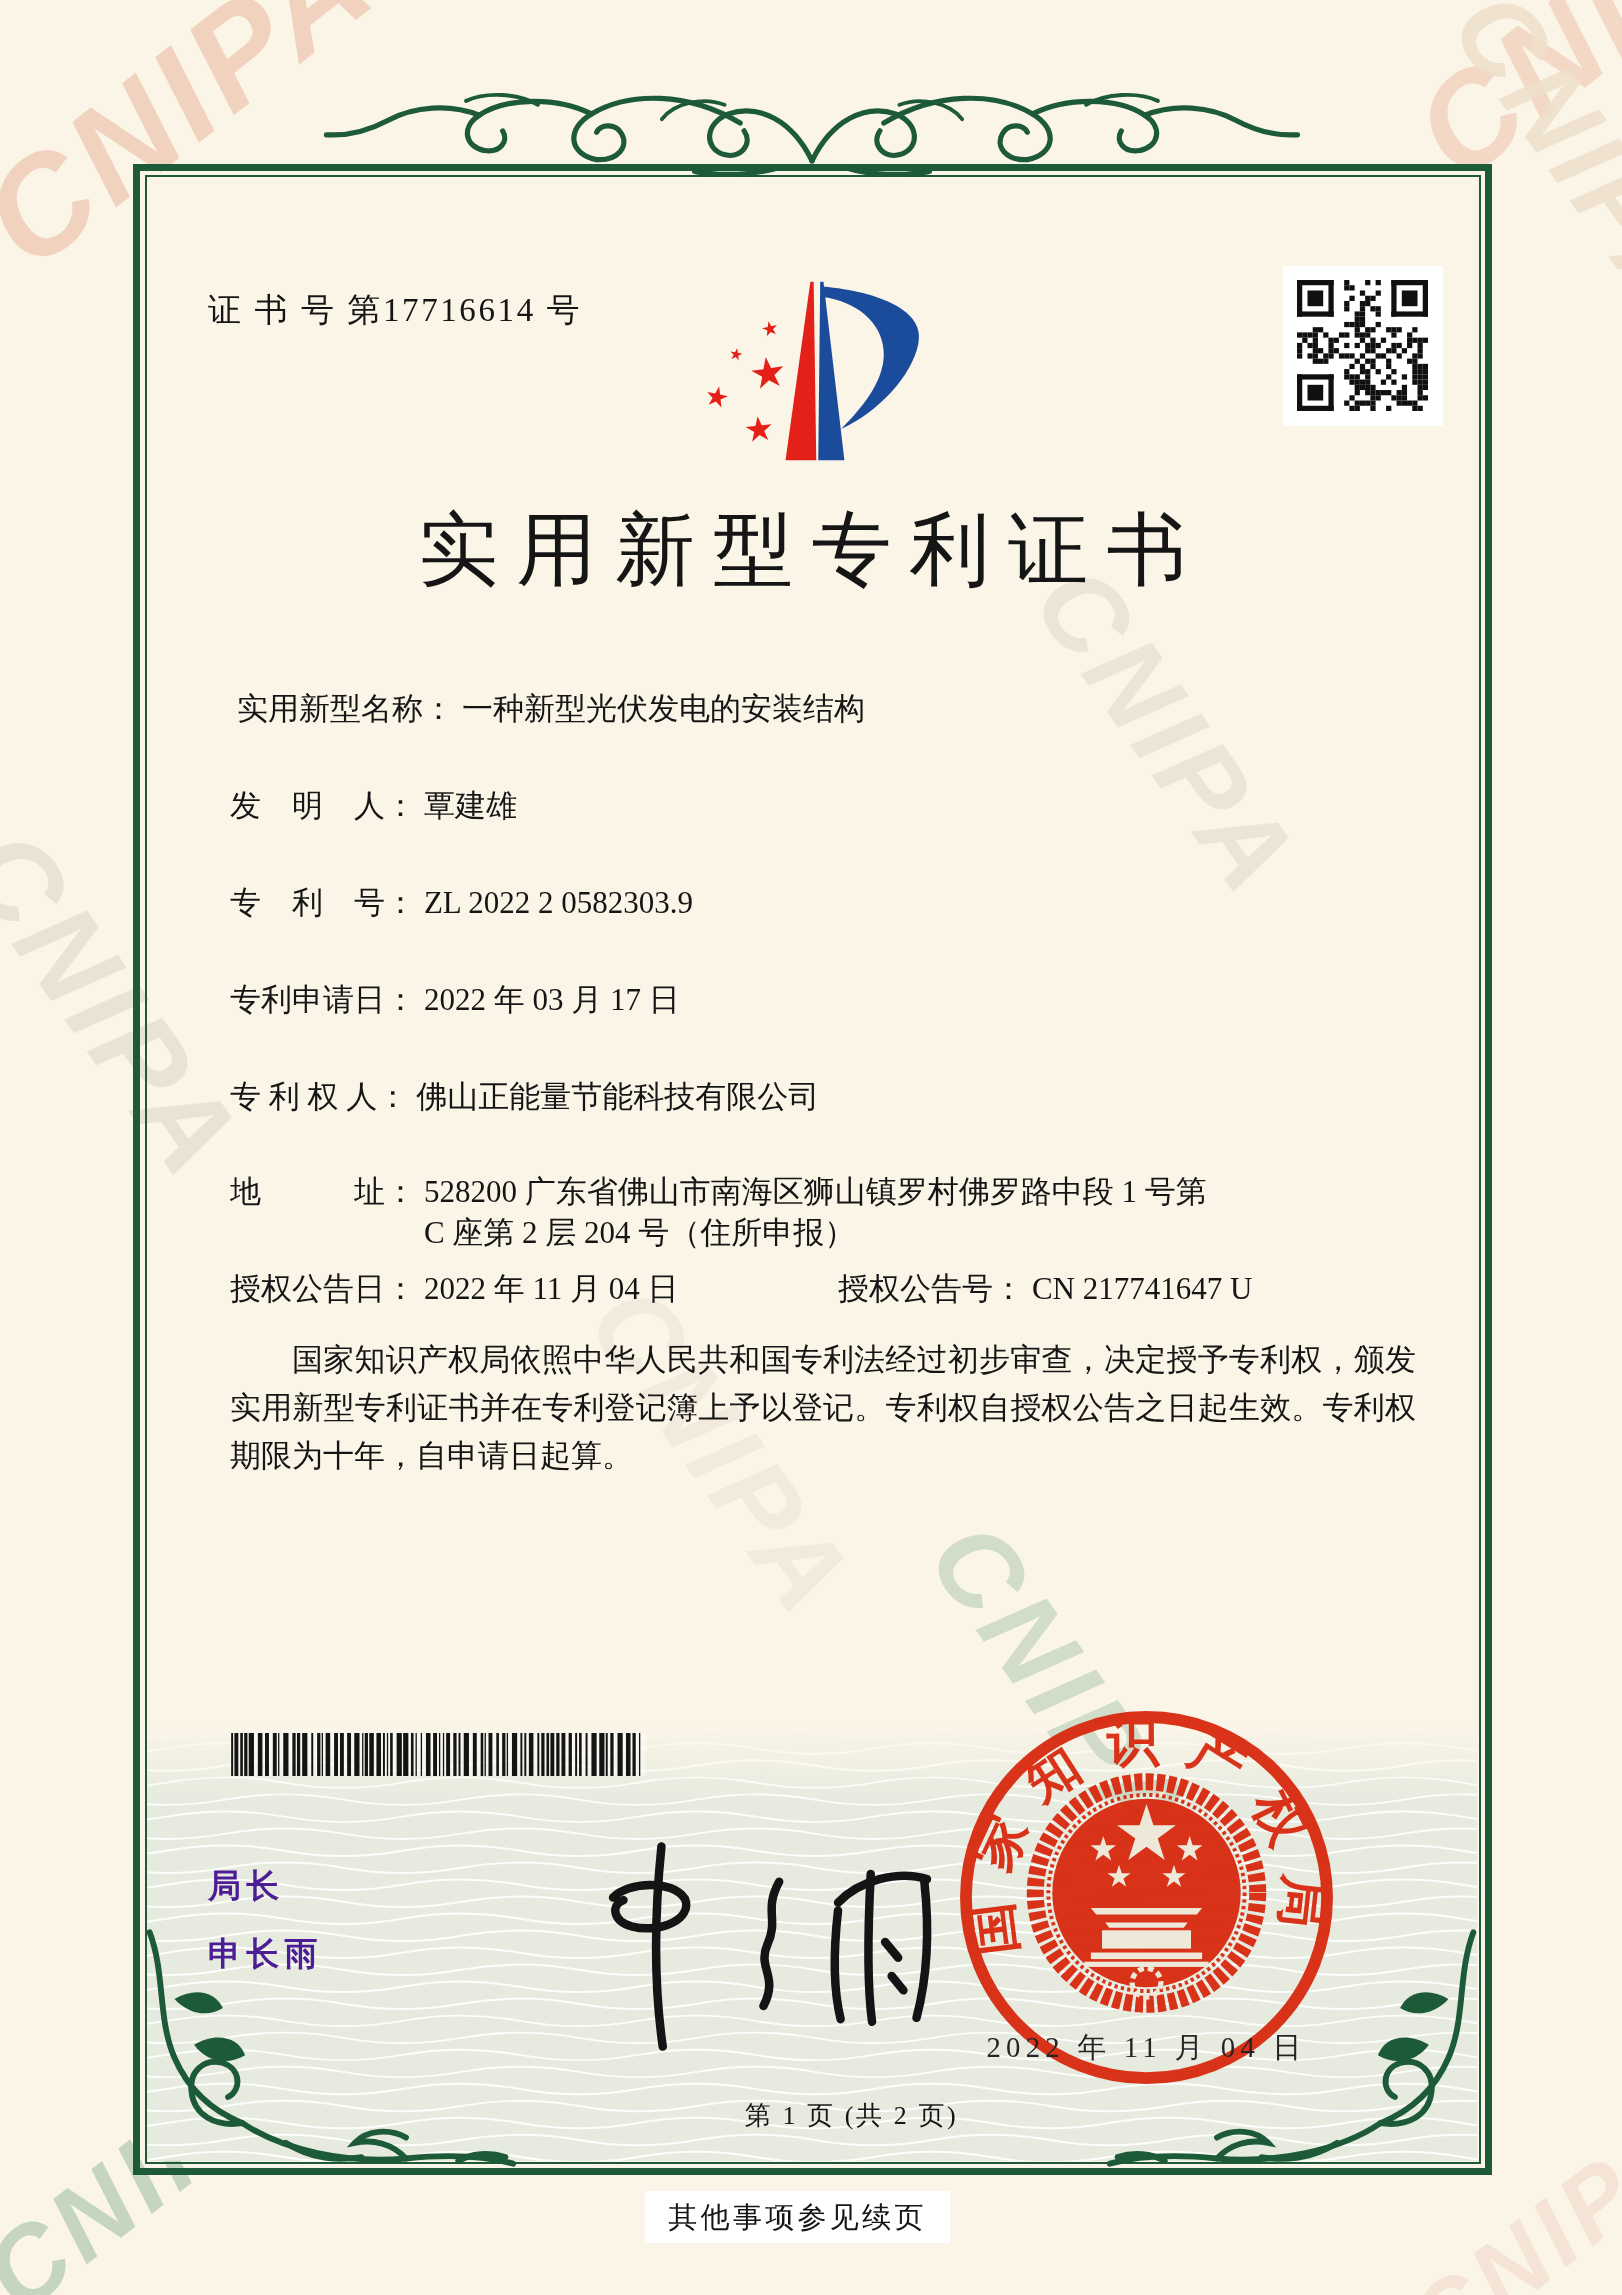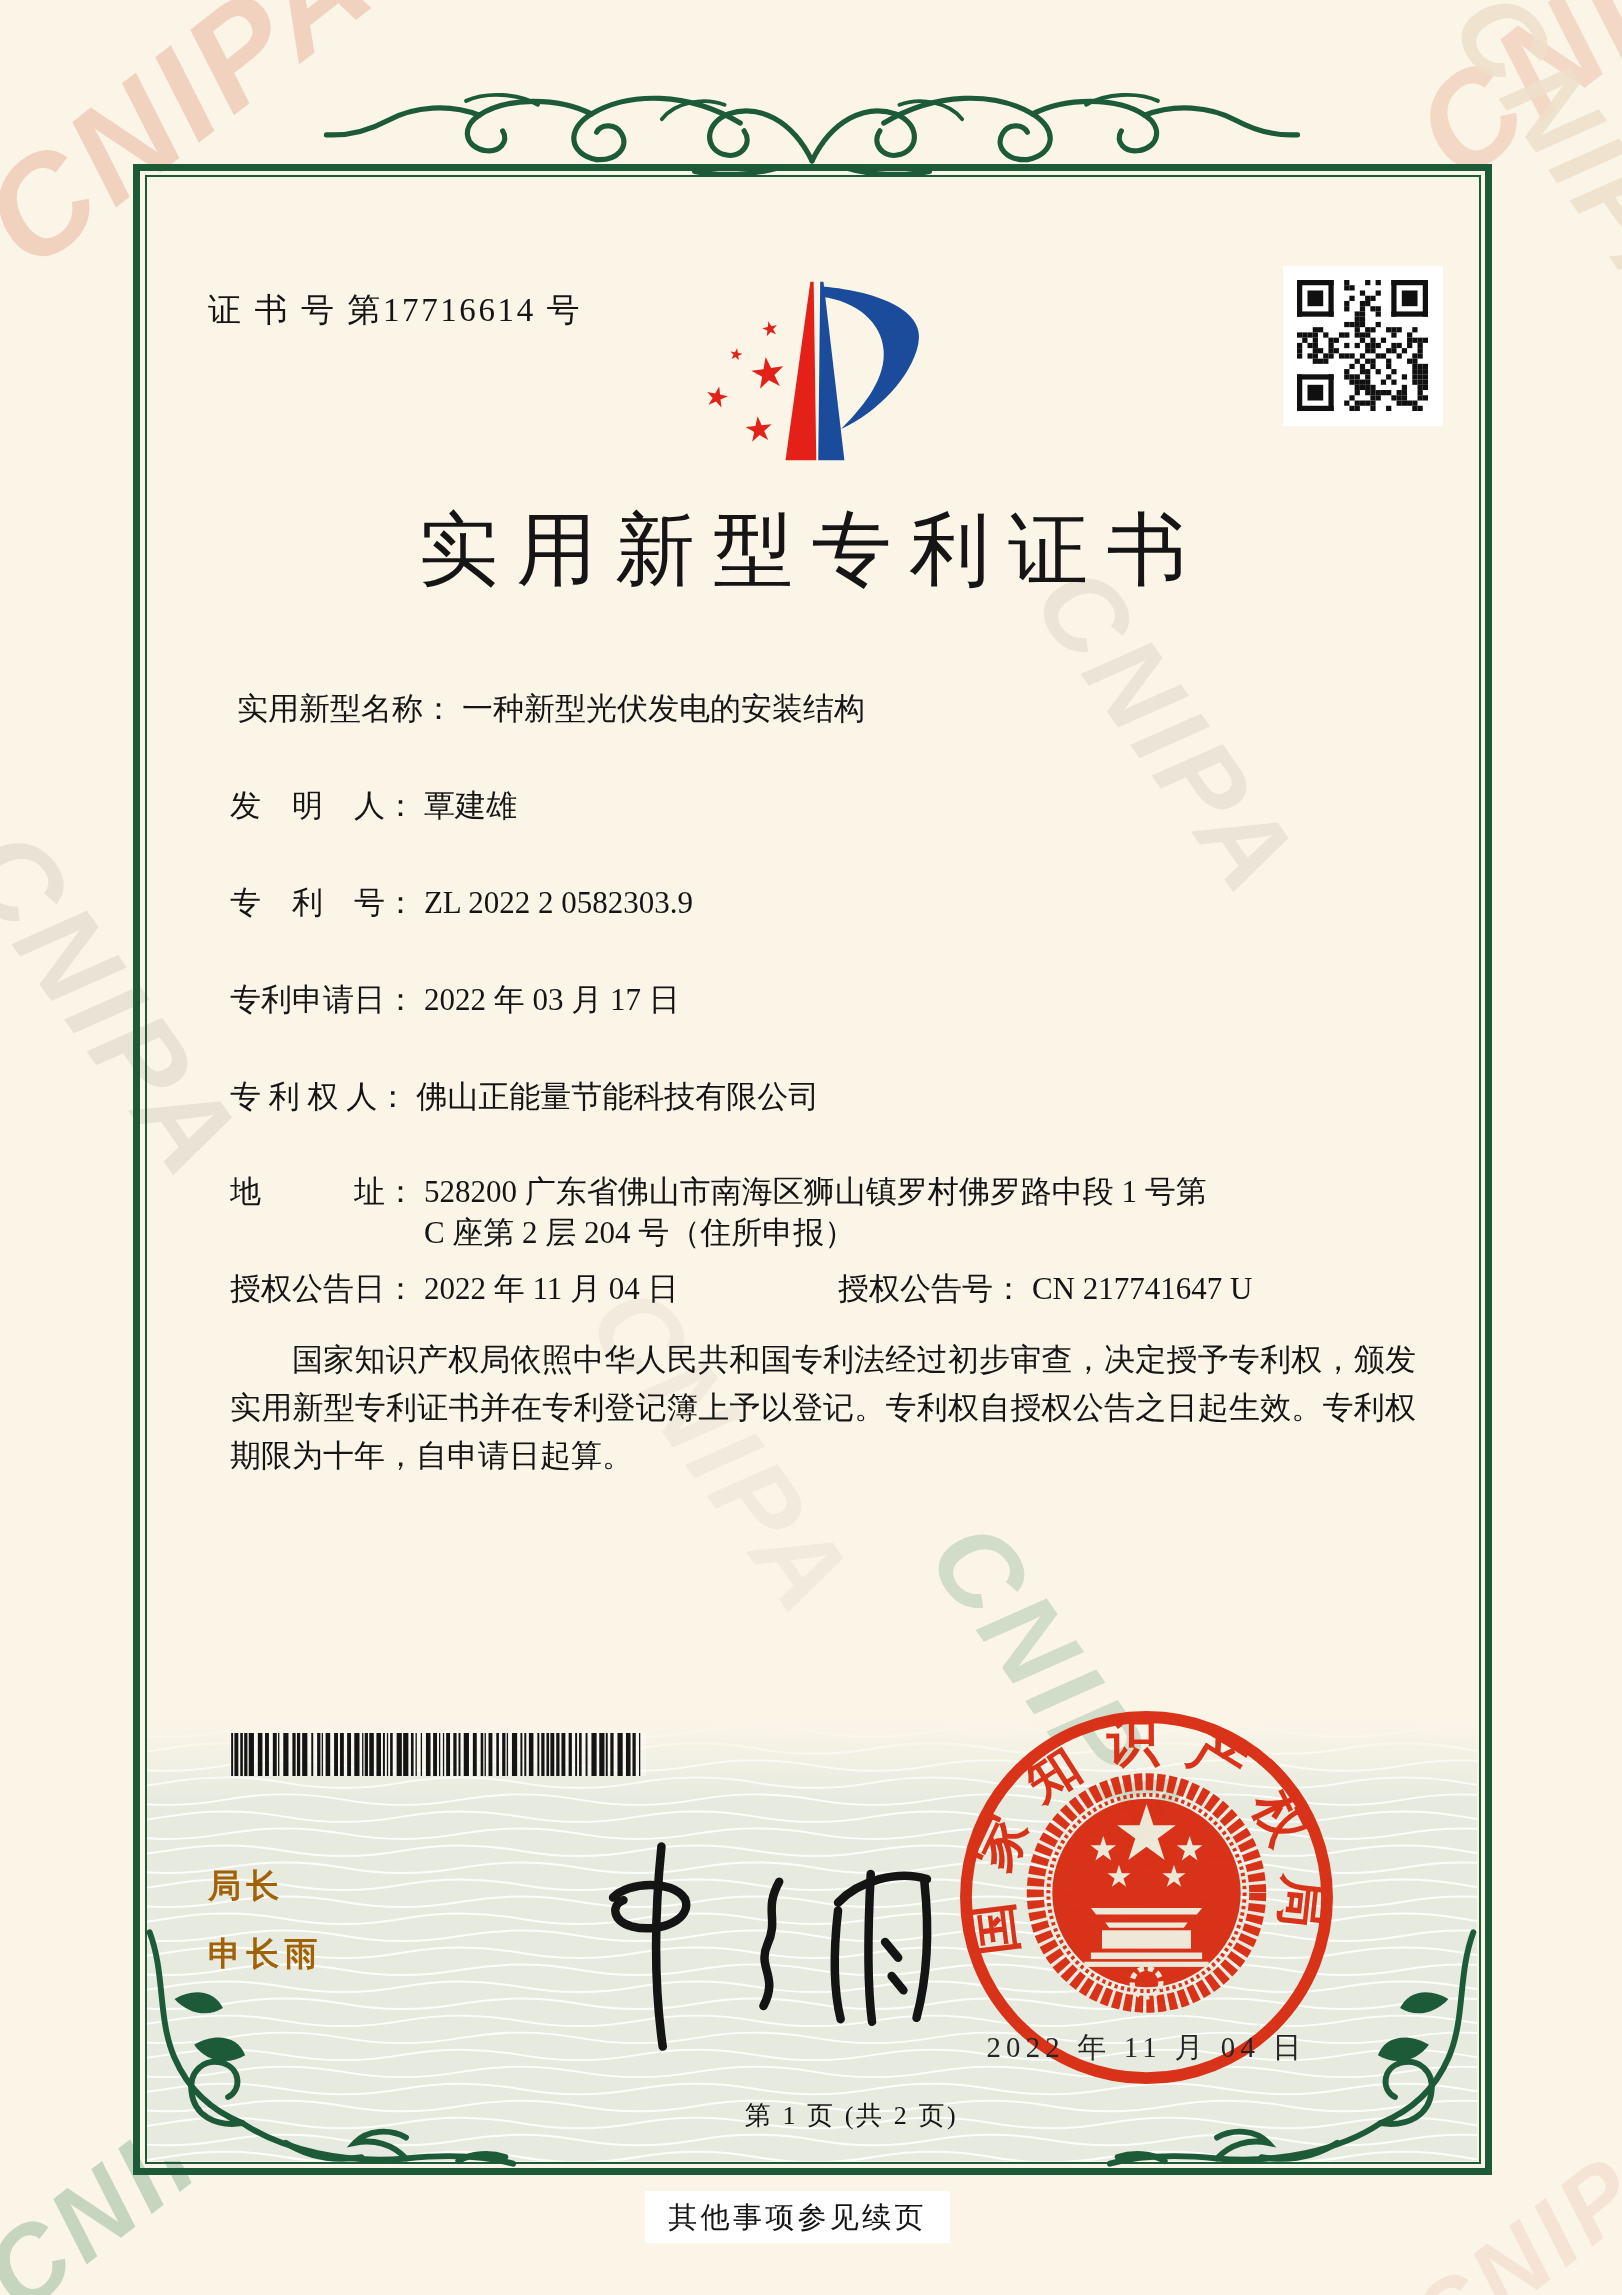--- a/index.html
+++ b/index.html
@@ -51,21 +51,21 @@
   #row-address{top:1171px;}
   #row-grant-date{top:1268px;}
   #row-grant-no{left:838px;top:1268px;}
   .addr-value{display:inline-block;vertical-align:top;margin-left:7.9px;white-space:normal;width:929px;line-height:41px;}
   
   #paras{left:230px;top:1336px;width:1186px;font-size:31px;line-height:48px;text-align:justify;z-index:7;}
   #paras p{margin:0;text-indent:2em;}
   
   #barcode-wrap{left:230px;top:1733px;width:416px;height:43px;z-index:7;background:rgba(255,255,255,.35);}
   .officer{position:absolute;left:208px;font-size:33px;letter-spacing:5.2px;z-index:7;
-    font-family:"Liberation Sans","DejaVu Sans",sans-serif;font-weight:600;color:#a16207;}
+    font-family:"Liberation Sans","DejaVu Sans",sans-serif;font-weight:600;color:#4c1d95;}
   #officer-title{top:1864px;}
   #officer-name{top:1932px;}
   #signature{left:563px;top:1819px;z-index:7;}
   #seal{left:950px;top:1700px;z-index:8;}
   #footer-page{left:0;top:2098px;width:1623px;text-align:center;font-size:26px;letter-spacing:2.6px;z-index:7;padding-left:40px;}
   #cont-note{left:645px;top:2191px;width:305px;height:52px;background:#ffffff;z-index:7;text-align:center;}
   #cont-note span{font-size:29px;line-height:52px;letter-spacing:3.3px;}
 </style>
 </head>
 <body>

